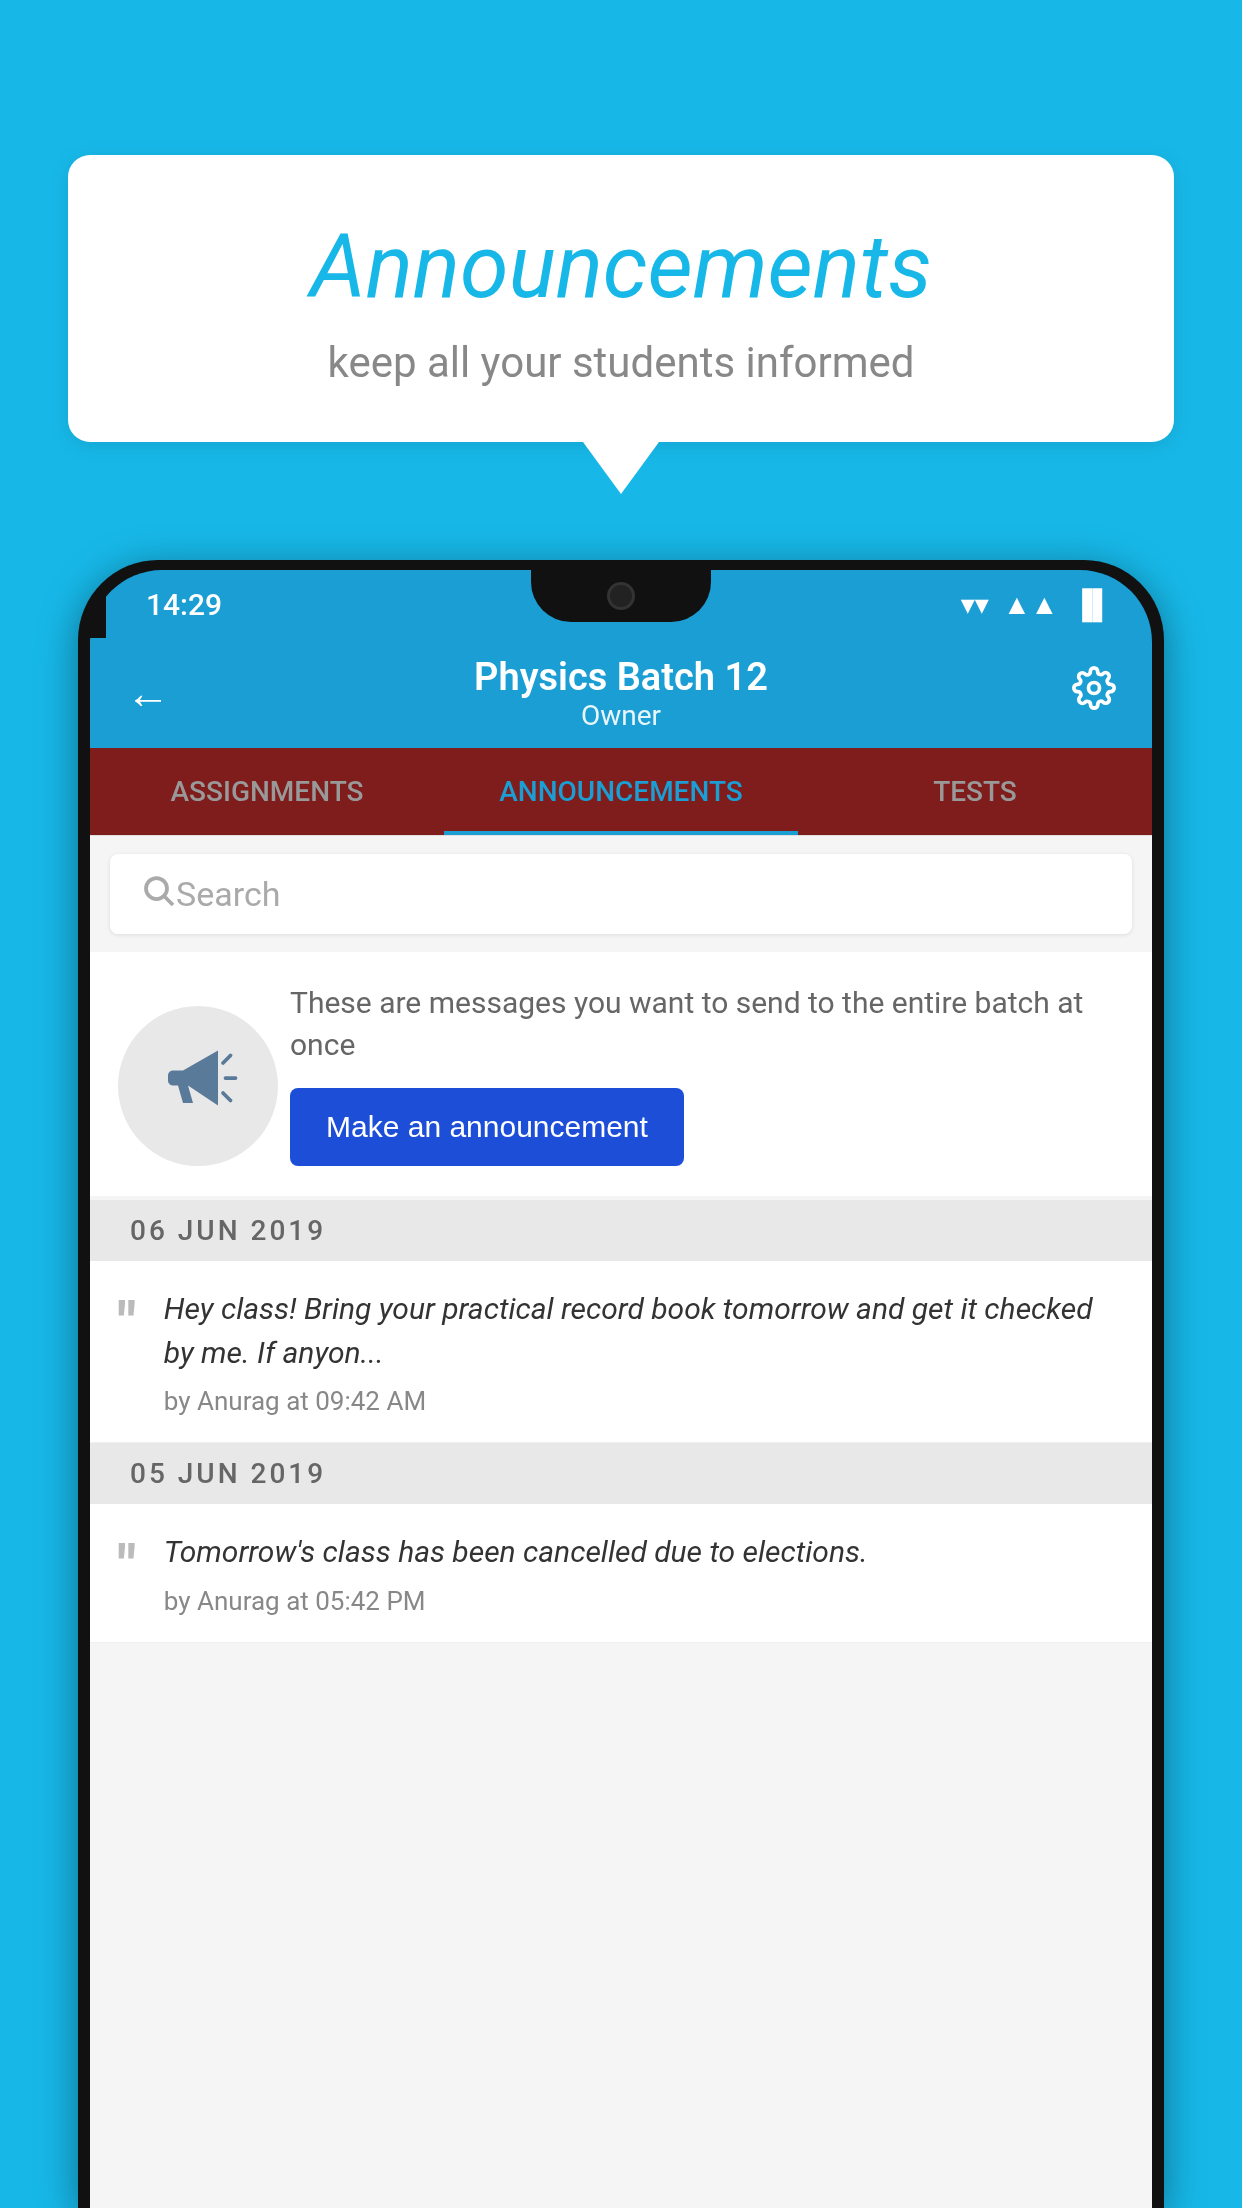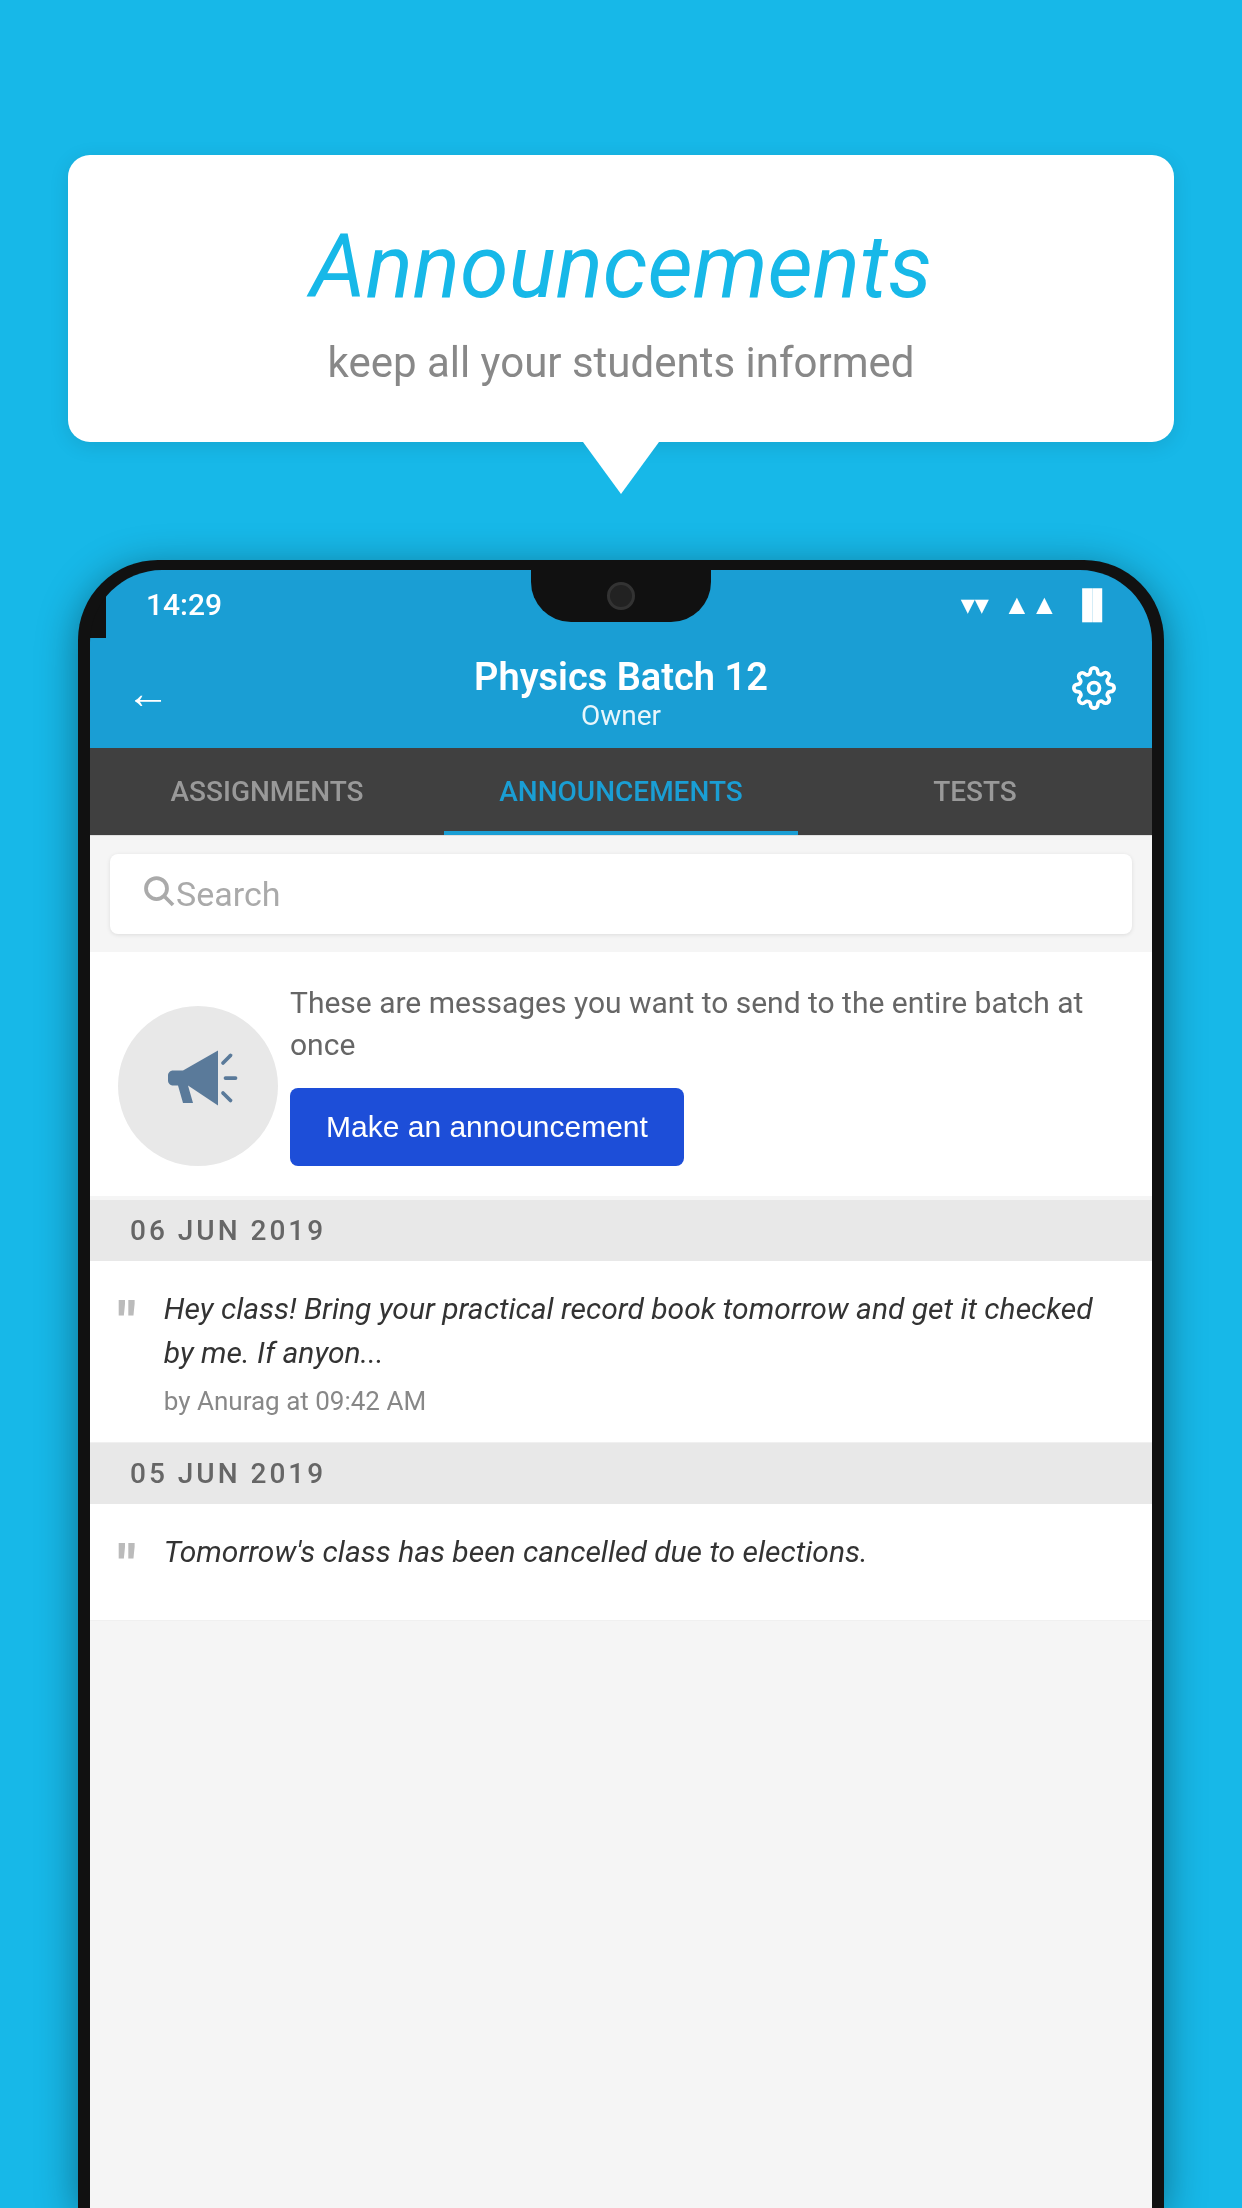--- a/index.html
+++ b/index.html
@@ -179,21 +179,21 @@
       cursor: pointer;
     }
 
     
     .tabs-bar {
       position: absolute;
       top: 178px;
       left: 0;
       right: 0;
       height: 88px;
-      background: #404040;
+      background: #7f1d1d;
       display: flex;
       align-items: stretch;
       border-bottom: 1px solid #e0e0e0;
       z-index: 40;
     }
 
     .tab-item {
       flex: 1;
       display: flex;
       align-items: center;
@@ -439,18 +439,19 @@
           <div class="announcement-meta">by Anurag at 09:42 AM</div>
         </div>
       </div>
 
       <div class="date-divider">05  JUN  2019</div>
 
       <div class="announcement-item">
         <div class="quote-icon">"</div>
         <div class="announcement-text">
           <div class="announcement-content">Tomorrow's class has been cancelled due to elections.</div>
+          <div class="announcement-meta">by Anurag at 05:42 PM</div>
         </div>
       </div>
 
     </div>
   </div>
 </div>
 
 </body></html>

